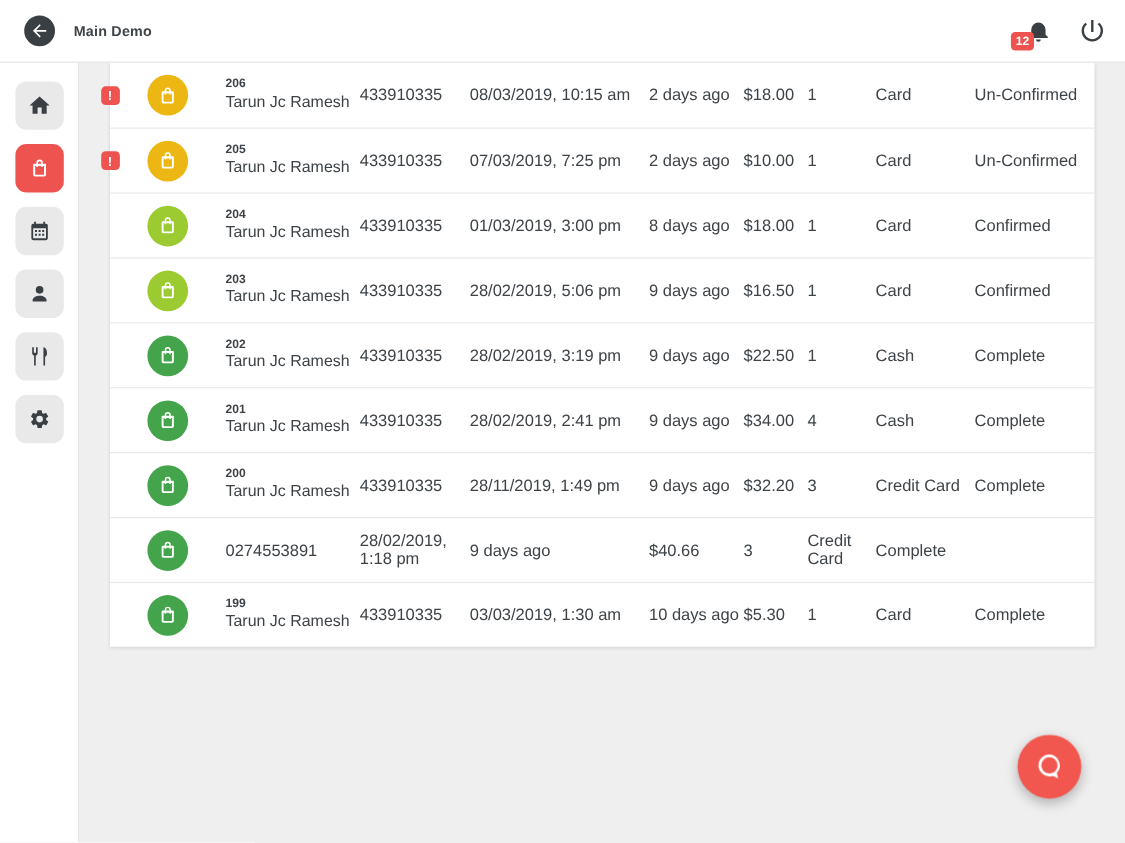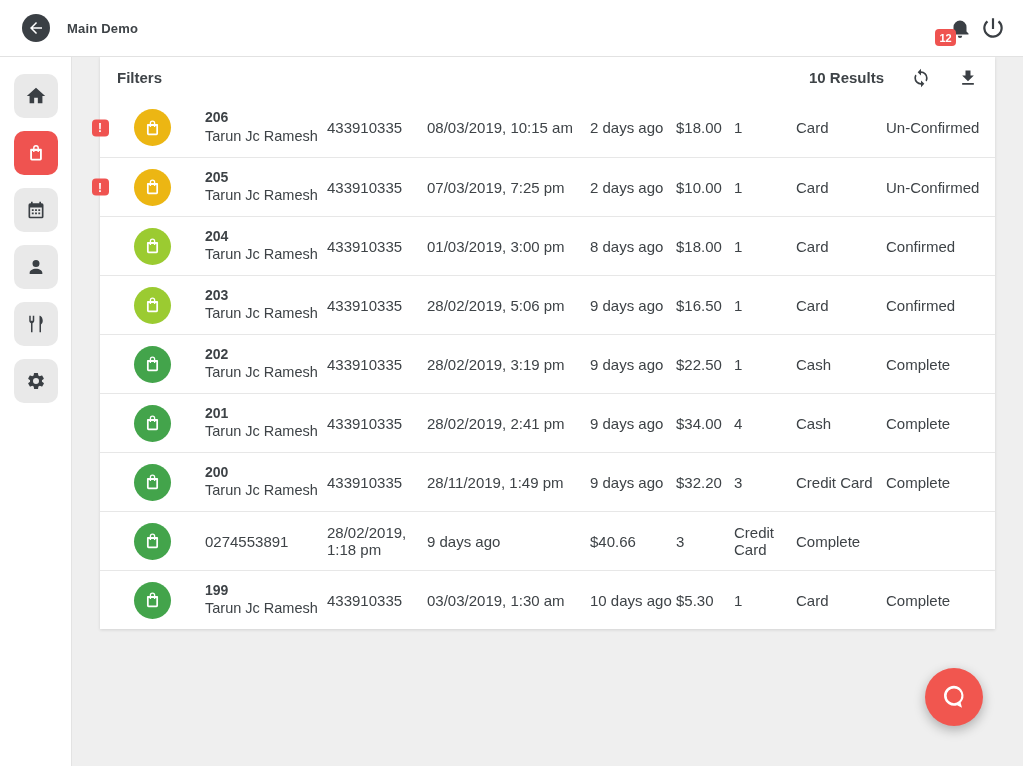--- a/index.html
+++ b/index.html
@@ -14,21 +14,21 @@
   
   .topbar {
     height: 57px; background: #ffffff; border-bottom: 1px solid #e2e2e2;
     display: flex; align-items: center; padding: 0 17px 0 22px; position: relative; z-index: 20;
   }
   .back-btn {
     width: 28px; height: 28px; border-radius: 50%; background: #3a3f44;
     display: flex; align-items: center; justify-content: center; cursor: pointer; border: none;
   }
   .topbar-title { font-size: 13px; font-weight: 700; margin-left: 17px; letter-spacing: .2px; }
-  .topbar-right { margin-left: auto; display: flex; align-items: flex-end; gap: 8px; }
+  .topbar-right { margin-left: auto; display: flex; align-items: flex-end; gap: 24px; }
   .bell-wrap { position: relative; width: 24px; height: 26px; cursor: pointer; }
   .bell-badge {
     position: absolute; left: -13px; bottom: -5px; min-width: 21px; height: 17px;
     background: #ef5350; border-radius: 4px; color: #fff; font-size: 11px; font-weight: 700;
     display: flex; align-items: center; justify-content: center; padding: 0 3px;
   }
   .power-btn { width: 26px; height: 26px; cursor: pointer; background: none; border: none; padding: 0; }
 
   
   .app-body { display: flex; height: 709px; }
@@ -65,21 +65,21 @@
     font-size: 14.5px; font-weight: 700;
   }
   .thead .th:first-child { padding-left: 37px; }
   .trow { height: 59px; border-top: 1px solid #e7e7e7; position: relative; cursor: pointer; font-size: 15px; }
   .trow:first-child { border-top: none; }
   .type-icon {
     width: 37px; height: 37px; border-radius: 50%; margin-left: 34px;
     display: flex; align-items: center; justify-content: center;
   }
   .type-icon svg { fill: #ffffff; }
-  .cell-name .order-no { font-size: 14px; font-weight: 700; line-height: 1.25; }
+  .cell-name .order-no { font-size: 11px; font-weight: 700; line-height: 1.25; }
   .cell-name .order-cust { font-size: 14.5px; line-height: 1.3; }
   .alert-badge {
     position: absolute; left: -8.5px; top: 50%; transform: translateY(-50%);
     width: 17px; height: 17px; border-radius: 4px; background: #ef5350;
     color: #fff; font-size: 12px; font-weight: 700; display: flex; align-items: center; justify-content: center;
   }
 
   
   .chat-fab {
     position: fixed; right: 40px; bottom: 40px; width: 58px; height: 58px; border-radius: 50%;
@@ -162,40 +162,20 @@
         <svg width="20" height="20" viewBox="0 0 24 24">
             <path d="M19.14 12.94c.04-.3.06-.61.06-.94s-.02-.64-.07-.94l2.03-1.58a.5.5 0 0 0 .12-.64l-1.92-3.32a.5.5 0 0 0-.61-.22l-2.39.96a7.3 7.3 0 0 0-1.62-.94l-.36-2.54a.5.5 0 0 0-.5-.42h-3.84a.5.5 0 0 0-.5.42l-.36 2.54c-.59.24-1.13.56-1.62.94l-2.39-.96a.5.5 0 0 0-.61.22L2.74 8.84a.5.5 0 0 0 .12.64l2.03 1.58c-.05.3-.07.63-.07.94s.02.64.07.94l-2.03 1.58a.5.5 0 0 0-.12.64l1.92 3.32c.14.24.42.34.61.22l2.39-.96c.5.38 1.03.7 1.62.94l.36 2.54c.05.24.25.42.5.42h3.84c.25 0 .46-.18.5-.42l.36-2.54c.59-.24 1.13-.56 1.62-.94l2.39.96c.23.09.47 0 .61-.22l1.92-3.32a.5.5 0 0 0-.12-.64l-2.01-1.58zM12 15.6a3.6 3.6 0 1 1 0-7.2 3.6 3.6 0 0 1 0 7.2z"></path>
           </svg>
       </span>
     </button>
   </nav>
 
   <main class="main">
 
     <section class="card">
-      <div class="filters-row">
-        <div class="filters-label">Filters</div>
-        <div class="filters-right">
-          <div class="results-count">10 Results</div>
-          <button class="icon-btn">
-            <span style="display:flex;">
-              <svg width="20" height="20" viewBox="0 0 24 24">
-                  <path d="M12 4V1L8 5l4 4V6a6 6 0 0 1 6 6c0 1.01-.25 1.97-.7 2.8l1.46 1.46A7.93 7.93 0 0 0 20 12a8 8 0 0 0-8-8zm0 14a6 6 0 0 1-6-6c0-1.01.25-1.97.7-2.8L5.24 7.74A7.93 7.93 0 0 0 4 12a8 8 0 0 0 8 8v3l4-4-4-4v3z"></path>
-                </svg>
-            </span>
-          </button>
-          <button class="icon-btn">
-            <span style="display:flex;">
-              <svg width="20" height="20" viewBox="0 0 24 24">
-                  <path d="M19 9h-4V3H9v6H5l7 7 7-7zM5 18v2h14v-2H5z"></path>
-                </svg>
-            </span>
-          </button>
-        </div>
-      </div>
 
 
       <div id="orders-body">
   <div class="tgrid trow">
     <div class="alert-badge">!</div>
     <div>
       <div class="type-icon" style="background: rgb(236, 182, 19);">
         <span style="display:flex;">
           <svg width="19" height="20" viewBox="0 0 24 24">
                     <path d="M18 7h-2.5V6a3.5 3.5 0 0 0-7 0v1H6a1 1 0 0 0-1 1v11a2 2 0 0 0 2 2h10a2 2 0 0 0 2-2V8a1 1 0 0 0-1-1zM10.2 6a1.8 1.8 0 1 1 3.6 0v1h-3.6V6zm3.6 3.5v1.2h1.7V9.5h1.3V19H7.2V9.5h1.3v1.2h1.7V9.5h3.6z"></path>

